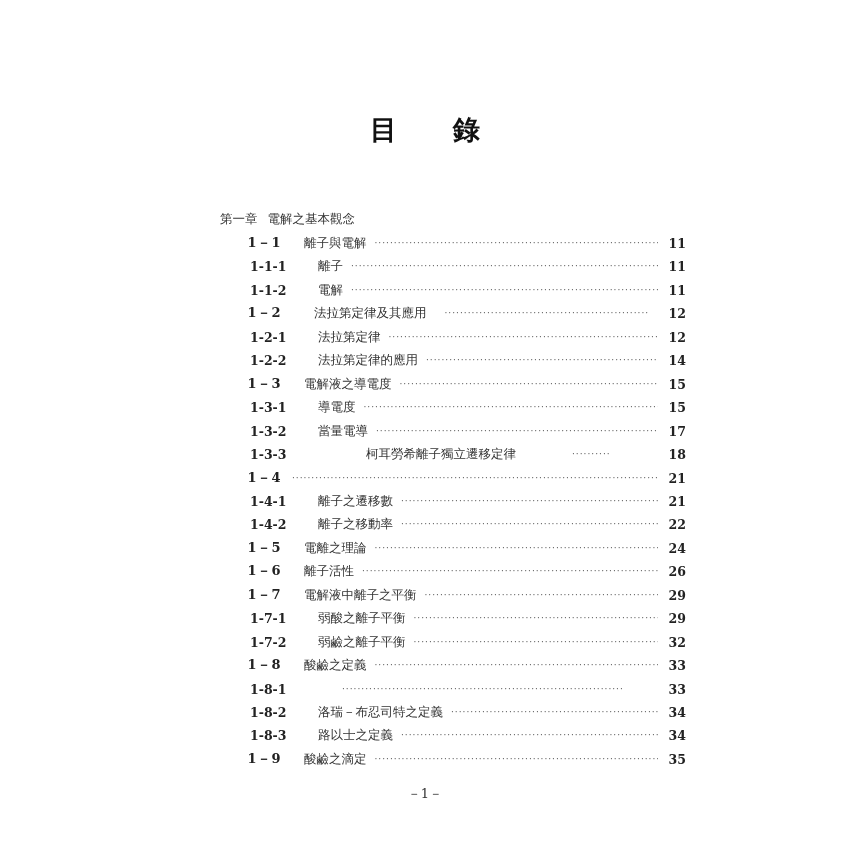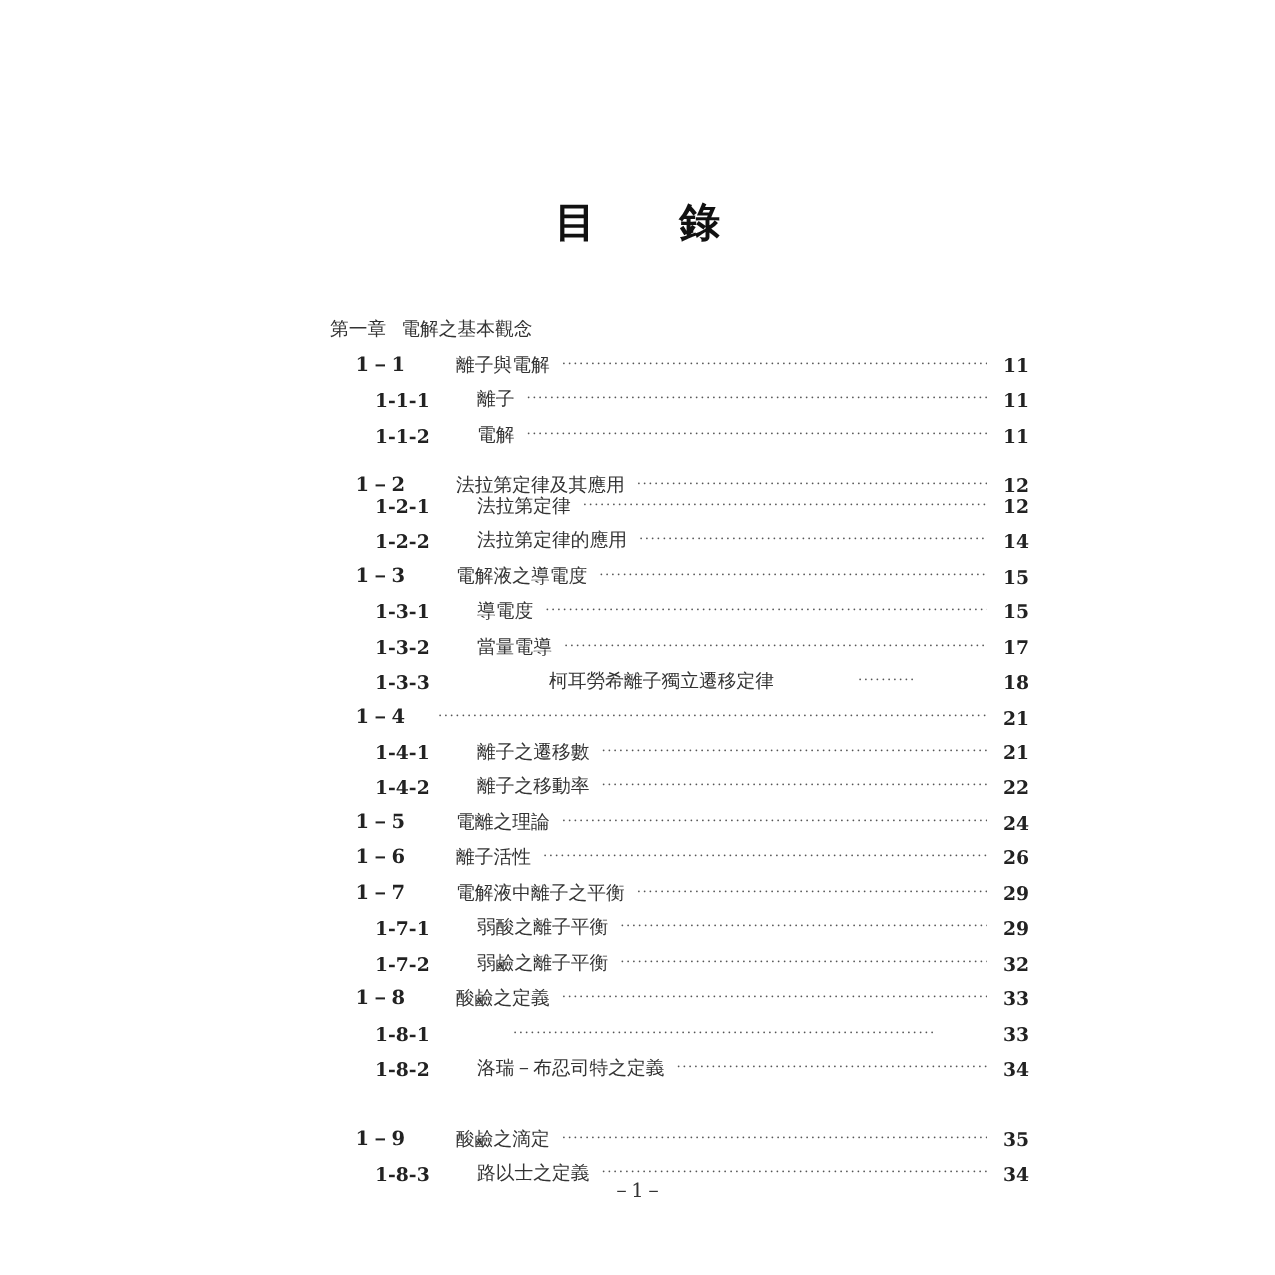--- a/index.html
+++ b/index.html
@@ -1,27 +1,27 @@
 <!DOCTYPE html>
 <html><head>
 <meta charset="utf-8">
 <style>
   html, body { margin:0; padding:0; }
   body { width:850px; height:850px; background:#ffffff; position:relative; overflow:hidden;
          font-family: "DejaVu Serif", "Liberation Serif", serif; color:#222; }
   .title { position:absolute; top:112px; left:0; width:850px; text-align:center;
-           font-family:"DejaVu Sans", sans-serif; font-weight:bold; font-size:27px; letter-spacing:0; color:#111;margin-top:18px; }
+           font-family:"DejaVu Sans", sans-serif; font-weight:bold; font-size:27px; letter-spacing:0; color:#111; }
   .title span { display:inline-block; }
   .title .gap { width:56px; }
   .chapter { position:absolute; top:211px; left:220px; font-size:12.5px; color:#333; }
   .chapter .num { margin-right:10px; }
   .toc { position:absolute; top:233px; left:0; width:850px; }
   .row { position:absolute; height:20px; display:flex; align-items:center; font-size:12.5px; color:#333; }
   .row .code { font-weight:bold; font-family:"DejaVu Serif", serif; color:#222; }
-  .row.l1 .code { width:55px; font-size:13px; letter-spacing:1px; }
+  .row.l1 .code { width:55px; font-size:13px; letter-spacing:1px;text-align:center; }
   .row.l2 .code { width:56px; font-size:12.5px; }
   .row .label { white-space:nowrap; padding-right:8px;padding-left:12px; }
   .row .dots { flex:1; overflow:hidden; white-space:nowrap; color:#555; font-size:9px; letter-spacing:1px; line-height:20px; }
   .row .page { width:28px; text-align:right; font-weight:bold; font-size:12.5px; color:#222; }
   .footer { position:absolute; top:785px; left:0; width:850px; text-align:center; font-size:13px; color:#333; }
 </style>
 </head>
 <body>
 
 <div class="title">
@@ -44,21 +44,21 @@
       <span class="label">離子</span>
       <span class="dots">········································································································································································································</span>
       <span class="page">11</span>
     </div>
     <div class="row l2" style="left: 250px; width: 436px; top: 47px;">
       <span class="code">1-1-2</span>
       <span class="label">電解</span>
       <span class="dots">········································································································································································································</span>
       <span class="page">11</span>
     </div>
-    <div class="row l1" style="left: 237px; width: 449px; top: 80px;">
+    <div class="row l1" style="left: 237px; width: 449px; top: 70px; gap: 10px;">
       <span class="code">1－2</span>
       <span class="label">法拉第定律及其應用</span>
       <span class="dots">········································································································································································································</span>
       <span class="page">12</span>
     </div>
     <div class="row l2" style="left: 250px; width: 436px; top: 94px;">
       <span class="code">1-2-1</span>
       <span class="label">法拉第定律</span>
       <span class="dots">········································································································································································································</span>
       <span class="page">12</span>
@@ -150,21 +150,21 @@
       <span class="code">1-8-1</span>
       <span class="dots">········································································································································································································</span>
       <span class="page">33</span>
     </div>
     <div class="row l2" style="left: 250px; width: 436px; top: 469px;">
       <span class="code">1-8-2</span>
       <span class="label">洛瑞－布忍司特之定義</span>
       <span class="dots">········································································································································································································</span>
       <span class="page">34</span>
     </div>
-    <div class="row l2" style="left: 250px; width: 436px; top: 492px; margin-top: 47px;">
+    <div class="row l2" style="left: 250px; width: 436px; top: 492px;">
       <span class="code">1-8-3</span>
       <span class="label">路以士之定義</span>
       <span class="dots">········································································································································································································</span>
       <span class="page">34</span>
     </div>
     <div class="row l1" style="left: 237px; width: 449px; top: 516px;">
       <span class="code">1－9</span>
       <span class="label">酸鹼之滴定</span>
       <span class="dots">········································································································································································································</span>
       <span class="page">35</span>

